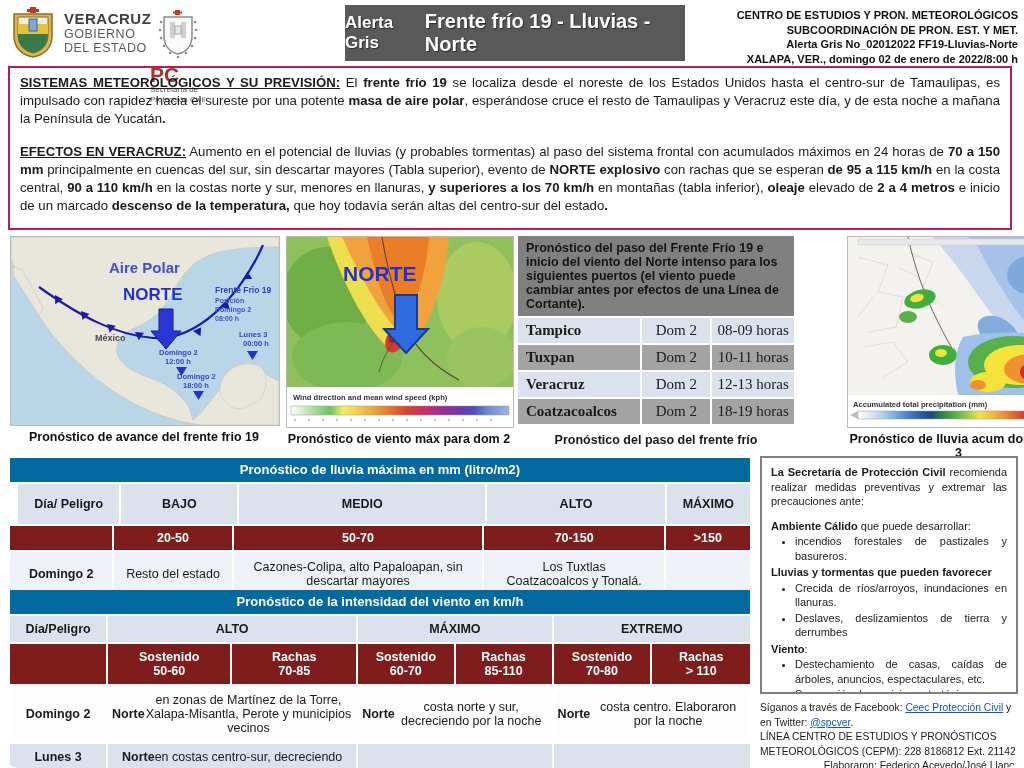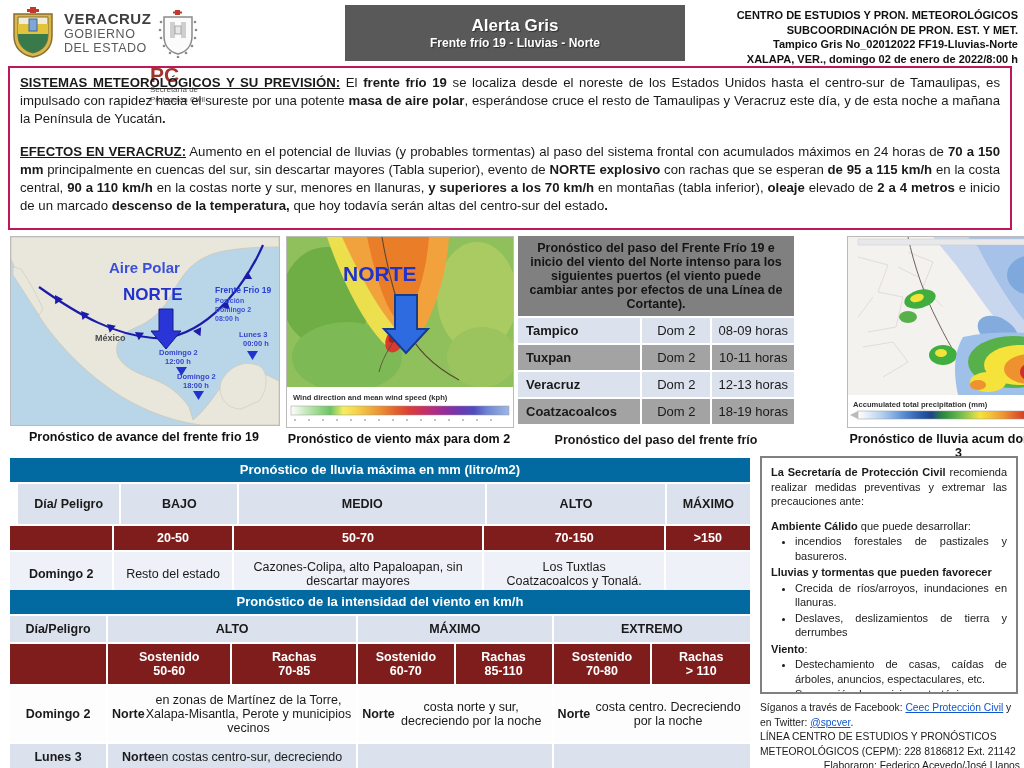--- a/index.html
+++ b/index.html
@@ -1,50 +1,50 @@
 <!DOCTYPE html>
 <html><head>
 <meta charset="utf-8">
 <style>
   html,body{margin:0;padding:0;background:#ffffff;}
   body{font-family:"Liberation Sans",sans-serif;color:#1a1a1a;}
-  .page{position:relative;width:1024px;height:768px;background:#fff;overflow:hidden;}
+  .page{position:relative;width:1024px;height:768px;background:#fff;overflow:hidden;border-radius:21px;}
   .b{font-weight:bold;}
   .u{text-decoration:underline;}
   .lnk{color:#1155cc;text-decoration:underline;}
   .pre{white-space:pre-line;}
 
   
   .hdr-logo-ver{position:absolute;left:10px;top:6px;display:flex;align-items:center;gap:8px;}
   .ver-text .l1{font-size:15px;font-weight:bold;color:#3f3f3f;letter-spacing:.5px;}
   .ver-text .l2,.ver-text .l3{font-size:12.5px;color:#5a5a5a;letter-spacing:.5px;}
   .hdr-logo-pc{position:absolute;left:150px;top:10px;display:flex;align-items:center;gap:6px;flex-direction:column;}
   .pc-text .abbr{font-size:21px;font-weight:bold;color:#a5322b;line-height:1;}
   .pc-text .sub{font-size:8px;color:#555;line-height:1.25;}
   .title-box{position:absolute;left:345px;top:5px;width:340px;height:56px;background:#595959;
-             display:flex;flex-direction:column;justify-content:center;align-items:center;}
+             display:flex;flex-direction:row;justify-content:center;align-items:center;}
   .title-box .t1{color:#fff;font-weight:bold;font-size:17px;text-shadow:1px 1px 1px #2e2e2e;}
-  .title-box .t2{color:#fff;font-weight:bold;font-size:12px;text-shadow:1px 1px 1px #2e2e2e;}
+  .title-box .t2{color:#fff;font-weight:bold;font-size:20px;text-shadow:1px 1px 1px #2e2e2e;}
   .hdr-meta{position:absolute;right:6px;top:8px;width:332px;text-align:right;font-size:11px;
             font-weight:bold;line-height:1.32;color:#111;}
 
   
   .doc-text{position:absolute;left:8px;top:66px;width:1004px;height:164px;border:2px solid #be185d;
             padding:6px 10px;box-sizing:border-box;font-size:13.2px;line-height:1.38;text-align:justify;overflow:hidden;}
   .doc-text p{margin:0 0 14px 0;}
 
   
   .panel{position:absolute;top:236px;}
   .panel .caption{margin-top:4px;text-align:center;font-weight:bold;font-size:12.5px;color:#111;}
   .panel svg{display:block;border:1px solid #bbb;}
   #panel-ports{left:518px;width:276px;}
-  .ports-head{background:#808080;color:#141414;font-weight:bold;font-size:12.5px;text-align:center;
+  .ports-head{background:#808080;color:#141414;font-weight:bold;font-size:12.5px;text-align:left;
               padding:13px 8px;box-sizing:border-box;height:80px;display:flex;align-items:center;}
   .ports-row{display:grid;grid-template-columns:45fr 25fr 30fr;column-gap:2px;margin-top:2px;height:25px;}
-  .ports-row>div{display:flex;align-items:center;font-size:13px;}
+  .ports-row>div{display:flex;align-items:center;font-size:15px;font-family:Liberation Serif, serif;}
   .ports-row .pname{font-weight:bold;padding-left:8px;}
   .ports-row .pc-c{justify-content:center;}
   .row-a>div{background:#dbe2ee;}
   .row-b>div{background:#a3a3a3;}
   .ports-caption{margin-top:9px;text-align:center;font-weight:bold;font-size:12.5px;}
 
   
   .tbl{position:absolute;left:10px;width:740px;}
   #rain-table{top:458px;}
   #wind-table{top:590px;}
@@ -126,21 +126,21 @@
   </div>
 
   <div class="title-box">
     <div class="t1">Alerta Gris</div>
     <div class="t2">Frente frío 19 - Lluvias - Norte</div>
   </div>
 
   <div class="hdr-meta">
     <div>CENTRO DE ESTUDIOS Y PRON. METEOROLÓGICOS</div>
     <div>SUBCOORDINACIÓN DE PRON.  EST. Y MET.</div>
-    <div>Tampico Gris No_02012022 FF19-Lluvias-Norte</div>
+    <div>Alerta Gris No_02012022 FF19-Lluvias-Norte</div>
     <div>XALAPA, VER., domingo 02 de enero de 2022/8:00 h</div>
   </div>
 
   <div class="doc-text">
     <p><span class="b u">SISTEMAS METEOROLÓGICOS Y SU PREVISIÓN:</span><span> El </span><span class="b">frente frío 19</span><span> se localiza desde el noreste de los Estados Unidos hasta el centro-sur de Tamaulipas, es impulsado con rapidez hacia el sureste por una potente </span><span class="b">masa de aire polar</span><span>, esperándose cruce el resto de Tamaulipas y Veracruz este día, y de esta noche a mañana la Península de Yucatán</span><span class="b">.</span></p>
     <p><span class="b u">EFECTOS EN VERACRUZ:</span><span>  Aumento en el potencial de lluvias (y probables tormentas) al paso del sistema frontal con acumulados máximos en 24 horas de </span><span class="b">70 a 150 mm</span><span> principalmente en cuencas del sur, sin descartar mayores (Tabla superior), evento de </span><span class="b">NORTE explosivo</span><span> con rachas que se esperan </span><span class="b">de 95 a 115 km/h</span><span> en la costa central, </span><span class="b">90 a 110 km/h</span><span> en la costas norte y sur, menores en llanuras, </span><span class="b">y superiores a los 70 km/h</span><span> en montañas (tabla inferior), </span><span class="b">oleaje</span><span> elevado de </span><span class="b">2 a 4 metros</span><span> e inicio de un marcado </span><span class="b">descenso de la temperatura,</span><span> que hoy todavía serán altas del centro-sur del estado</span><span class="b">.</span></p>
   </div>
 
   <div class="panel" style="left:10px;width:268px;">
     <svg width="268" height="188" viewBox="0 0 268 188">
@@ -382,21 +382,21 @@
       <div class="cell-white span2">
           <span class="b">Norte</span>
           <span> en zonas de Martínez de la Torre, Xalapa-Misantla, Perote y municipios vecinos</span>
         </div>
       <div class="cell-white span2">
           <span class="b">Norte</span>
           <span> costa norte y sur, decreciendo por la noche</span>
         </div>
       <div class="cell-white span2">
           <span class="b">Norte</span>
-          <span> costa centro. Decreciendo por la noche</span>
+          <span> costa centro. Elaboraron por la noche</span>
         </div>
     </div>
     <div class="trow wind-cols" style="height:26px;">
       <div class="cell-light hbold">Lunes 3</div>
       <div class="cell-light span2 cell-left">
           <span class="b">Norte</span>
           <span> en costas centro-sur, decreciendo</span>
         </div>
       <div class="cell-light span2"></div>
       <div class="cell-light span2"></div>

